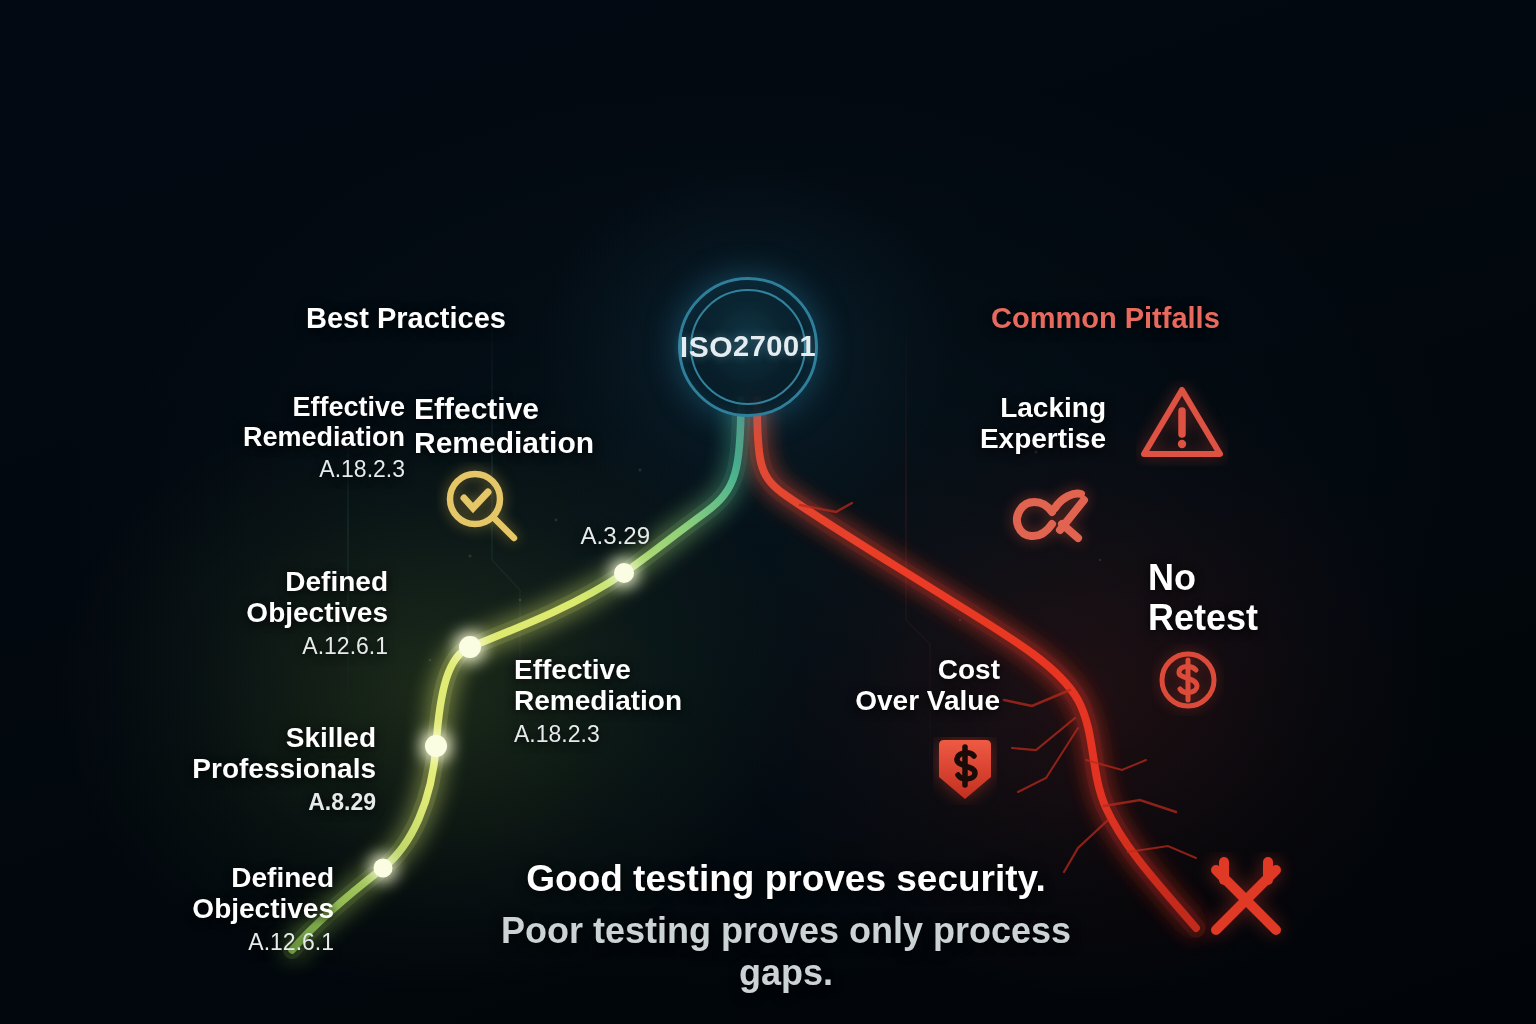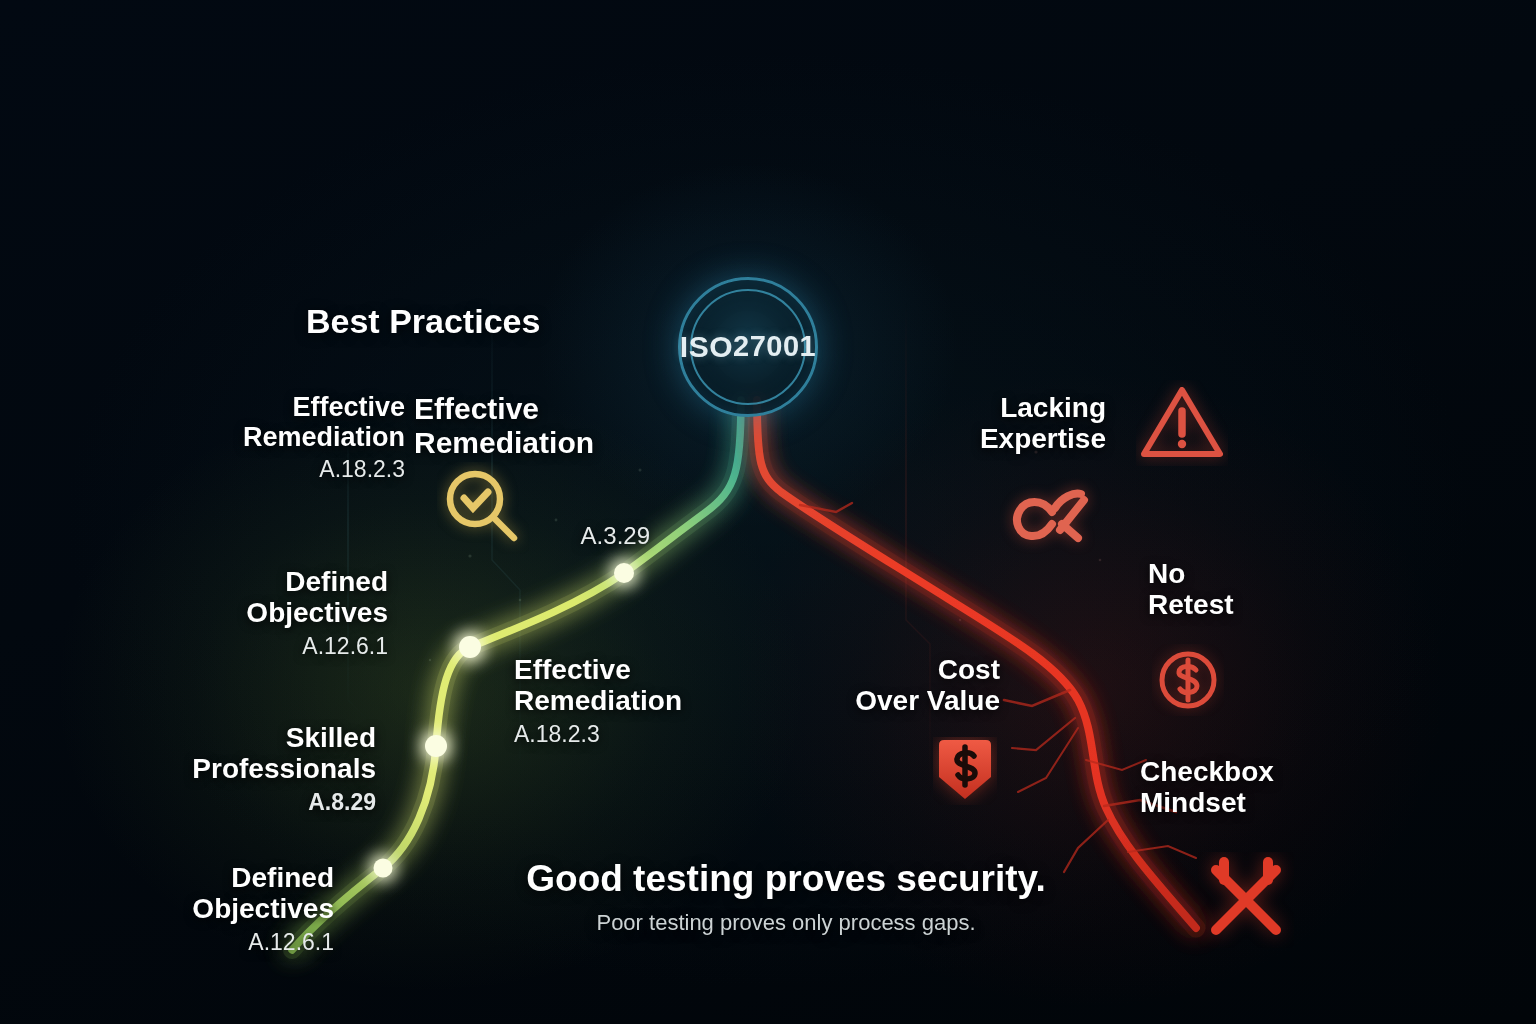--- a/index.html
+++ b/index.html
@@ -38,21 +38,21 @@
     text-shadow: 0 2px 14px rgba(0,0,0,.85);
   }
   .subtitle {
     margin-top: 22px;
     font-size: 28px; font-weight: 400; color: #d2d8d8;
     text-shadow: 0 2px 10px rgba(0,0,0,.8);
   }
 
   
   .col-head {
-    position: absolute; font-size: 34px; font-weight: bold;
+    position: absolute; font-size: 29px; font-weight: bold;
     text-shadow: 0 2px 12px rgba(0,0,0,.8);
   }
   #head-best { left: 306px; top: 302px; color: #ffffff; }
   #head-pitfalls { left: 991px; top: 302px; color: #e86a5e; }
 
   
   .iso-badge {
     position: absolute; left: 678px; top: 277px;
     width: 140px; height: 140px; border-radius: 50%;
     display: flex; flex-direction: row;
@@ -87,21 +87,21 @@
   
   .icon-wrap { position: absolute; }
 
   
   .caption { position: absolute; left: 476px; top: 858px; width: 620px; text-align: center; }
   .cap-1 {
     font-size: 37px; font-weight: bold; color: #ffffff;
     text-shadow: 0 2px 12px rgba(0,0,0,.85);
   }
   .cap-2 {
-    margin-top: 10px; font-size: 22px; font-weight: 400; color: #ccd3d4;
+    margin-top: 10px; font-size: 36px; font-weight: 700; color: #ccd3d4;
     text-shadow: 0 2px 12px rgba(0,0,0,.85);
   }
 </style>
 </head>
 <body>
 
 <div id="stage">
 
   <svg class="bg-svg" viewBox="0 0 1536 1024">
     <defs>
@@ -227,20 +227,21 @@
       </g>
     </g>
   </svg>
 
   <div class="iso-badge">
     <div class="iso-line">ISO</div>
     <div class="iso-line small">27001</div>
   </div>
 
   <div class="col-head" id="head-best">Best Practices</div>
+  <div class="col-head" id="head-pitfalls">Common Pitfalls</div>
 
   <div class="node-label right-al" style="left:200px; top:392px; width:205px;">
     <div class="ttl" style="font-size:27px;">Effective
 Remediation</div>
     <div class="code" style="font-size:23px;">A.18.2.3</div>
   </div>
 
   <div class="node-label left-al" style="left:414px; top:392px; width:220px;">
     <div class="ttl" style="font-size:30px;">Effective
 Remediation</div>
@@ -273,33 +274,29 @@
 Objectives</div>
     <div class="code" style="font-size:23px;">A.12.6.1</div>
   </div>
 
   <div class="node-label right-al" style="left:880px; top:392px; width:226px;">
     <div class="ttl" style="font-size:28px;">Lacking
 Expertise</div>
   </div>
 
   <div class="node-label left-al" style="left:1148px; top:558px; width:150px;">
-    <div class="ttl" style="font-size:28px;">No
+    <div class="ttl" style="font-size:36px;">No
 Retest</div>
   </div>
 
   <div class="node-label right-al" style="left:840px; top:654px; width:160px;">
     <div class="ttl" style="font-size:28px;">Cost
 Over Value</div>
   </div>
 
-  <div class="node-label left-al" style="left:1140px; top:756px; width:190px;">
-    <div class="ttl" style="font-size:28px;">Checkbox
-Mindset</div>
-  </div>
 
   <div class="icon-wrap" style="left:437px; top:462px;">
     <svg width="92" height="92" viewBox="0 0 92 92">
       <g stroke="#e6c768" fill="none" stroke-width="6.5" stroke-linecap="round" style="filter: drop-shadow(0 0 7px rgba(220,185,80,.5));">
         <circle cx="38" cy="37" r="25"></circle>
         <path d="M56 55 L77 76"></path>
         <path d="M27 36 L36 46 L51 30" stroke-width="7"></path>
       </g>
     </svg>
   </div>

